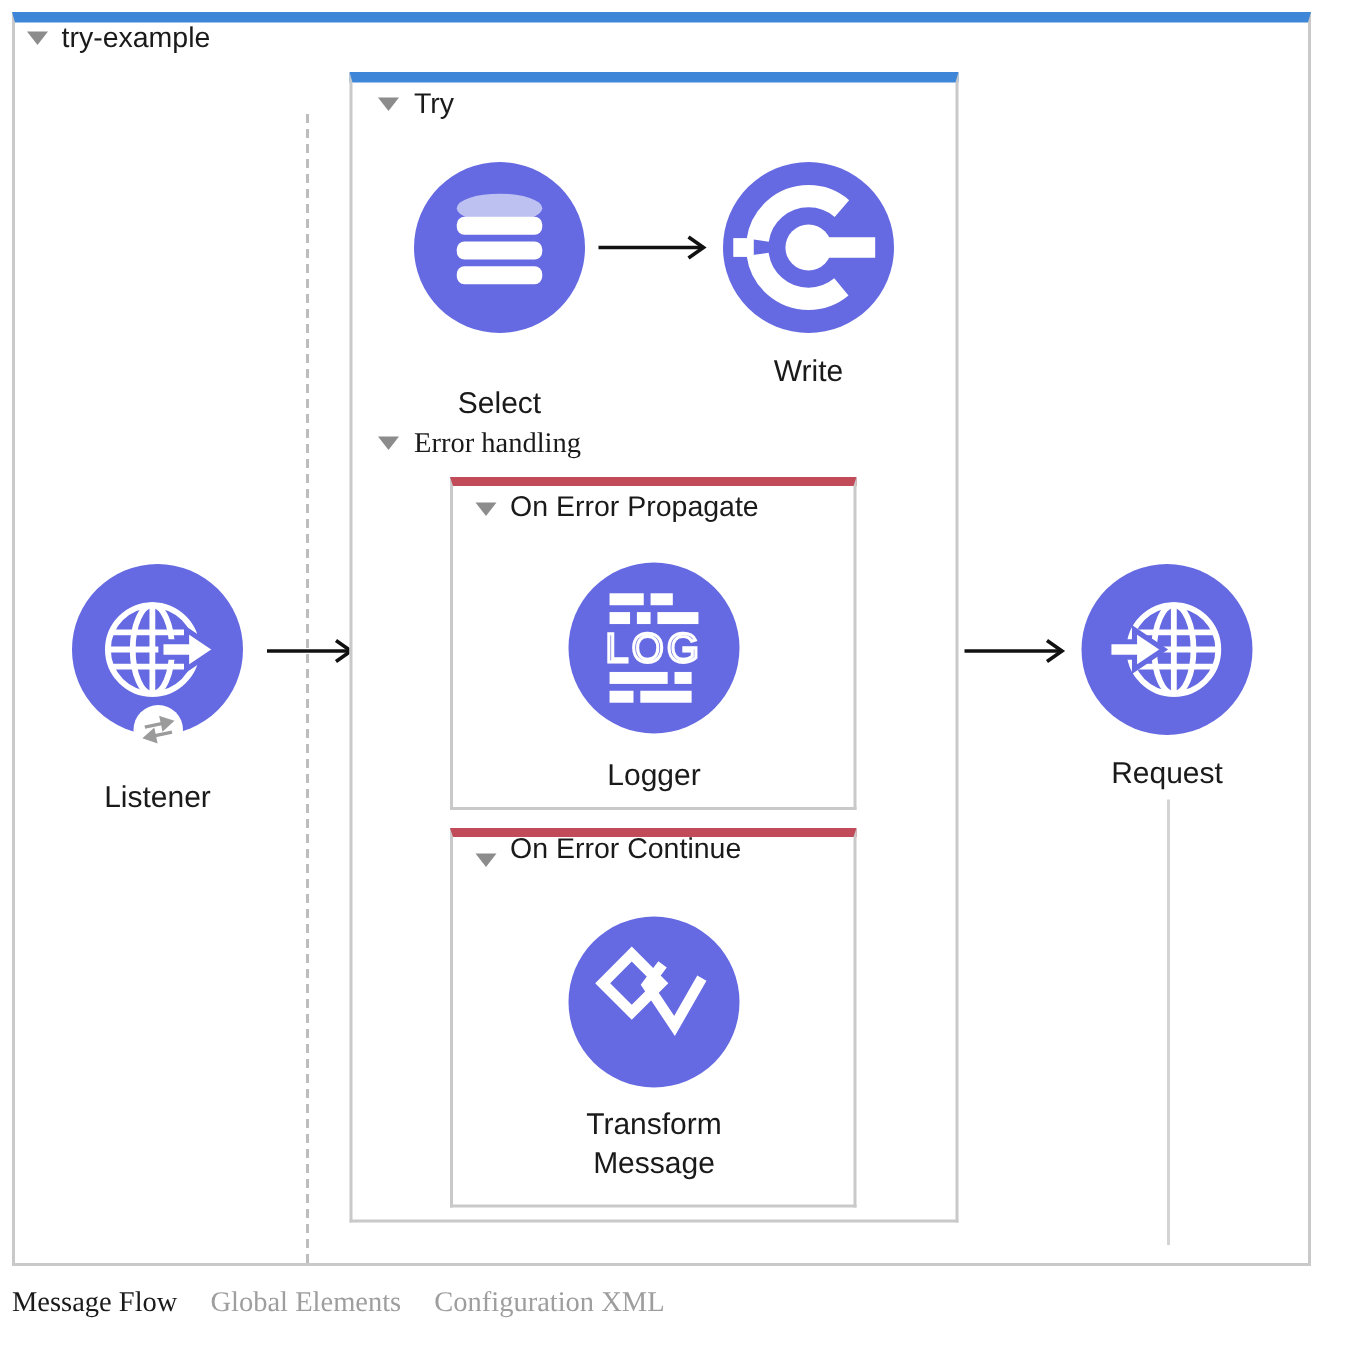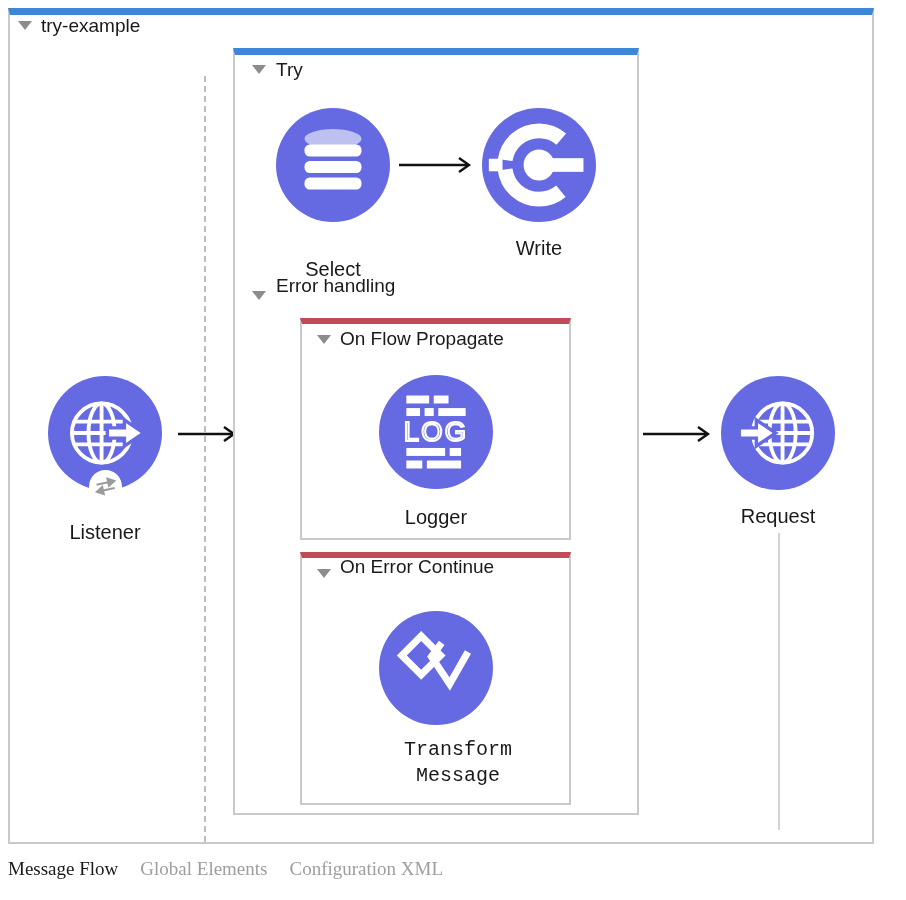--- a/index.html
+++ b/index.html
@@ -96,25 +96,25 @@
     <svg width="114" height="114" viewBox="0 0 100 100">
       <circle cx="50" cy="50" r="30" fill="none" stroke="#fff" stroke-width="13" stroke-dasharray="0 26.2 63.9 8.4 63.9 26.2"></circle>
       <circle cx="50" cy="50" r="13.5" fill="#fff"></circle>
       <rect x="56" y="44" width="33" height="12" fill="#fff"></rect>
       <rect x="6" y="44.5" width="12" height="11" fill="#fff"></rect>
     </svg>
   </div>
   <div class="node-label" style="left:479px;top:235px;width:120px;">Write</div>
 
   <div class="tri" style="left:252px;top:291px;"></div>
-  <div class="hdr" style="left:276px;top:275px;">Error handling</div>
+  <div class="hdr" style="left:276px;top:285px;font-family:Liberation Serif, serif;">Error handling</div>
 
   <div class="container bar-top-red" style="left:300px;top:318px;width:271px;height:222px;"></div>
   <div class="tri" style="left:317px;top:335px;"></div>
-  <div class="hdr" style="left:340px;top:328px;">On Flow Propagate</div>
+  <div class="hdr" style="left:340px;top:328px;">On Error Propagate</div>
 
   <div class="node-circle" style="left:379px;top:375px;">
     <svg width="114" height="114" viewBox="0 0 100 100">
       <g fill="#fff">
         <rect x="24" y="18" width="20" height="7"></rect>
           <rect x="48" y="18" width="13" height="7"></rect>
         <rect x="24" y="29" width="12" height="7"></rect>
           <rect x="40" y="29" width="8" height="7"></rect>
           <rect x="52" y="29" width="24" height="7"></rect>
         <rect x="24" y="64" width="34" height="7"></rect>
@@ -132,21 +132,21 @@
   <div class="hdr" style="left:340px;top:530px;margin-top:26px;">On Error Continue</div>
 
   <div class="node-circle" style="left:379px;top:611px;">
     <svg width="114" height="114" viewBox="0 0 100 100">
       <g stroke="#fff" stroke-width="6.2" fill="none" stroke-linejoin="miter">
         <path d="M37 22 L54 39 L37 56 L20 39 Z"></path>
         <path d="M55 28 L46 40 L62 64 L78 36"></path>
       </g>
     </svg>
   </div>
-  <div class="node-label" style="left:383px;top:737px;width:150px;font-family:Liberation Mono, monospace;">Transform Message</div>
+  <div class="node-label" style="left:361px;top:737px;width:150px;">Transform Message</div>
 
   <svg class="arrow-svg" style="left:643px;top:424px;" width="70" height="20">
     <line x1="0" y1="10" x2="64" y2="10" stroke="#111" stroke-width="2.4"></line>
     <path d="M55 3 L65 10 L55 17" fill="none" stroke="#111" stroke-width="2.4"></path>
   </svg>
 
   <div class="node-circle" style="left:721px;top:376px;">
     <svg width="114" height="114" viewBox="0 0 100 100">
       <g stroke="#fff" fill="none" stroke-width="3.4">
         <circle cx="54" cy="50" r="26"></circle>

